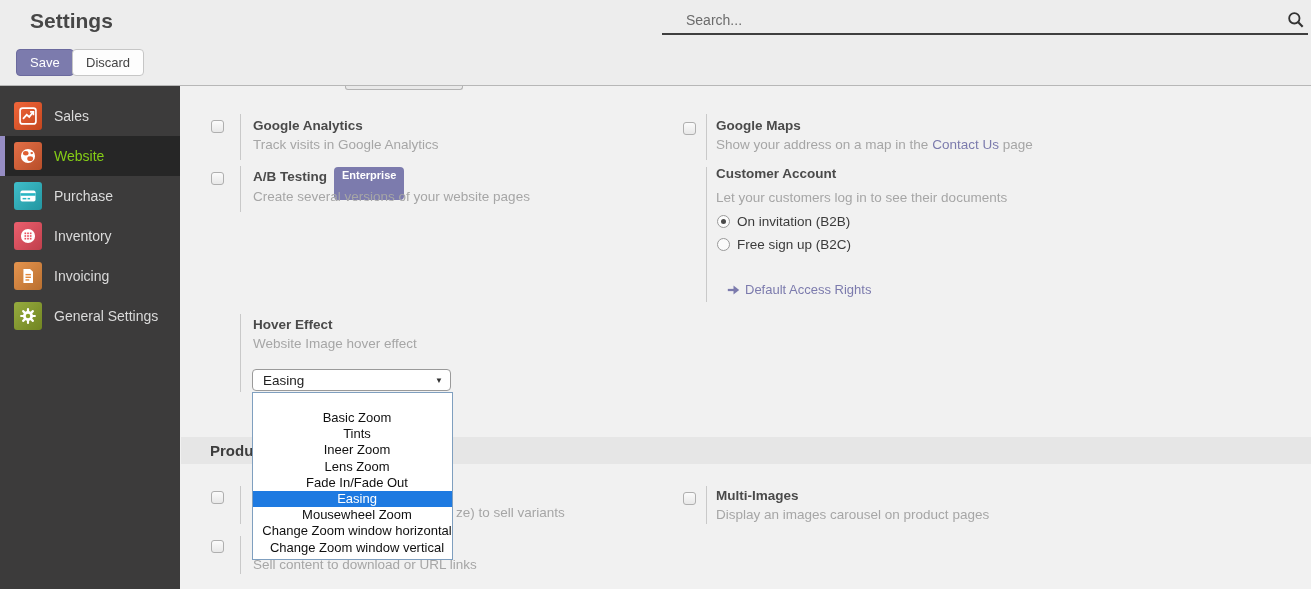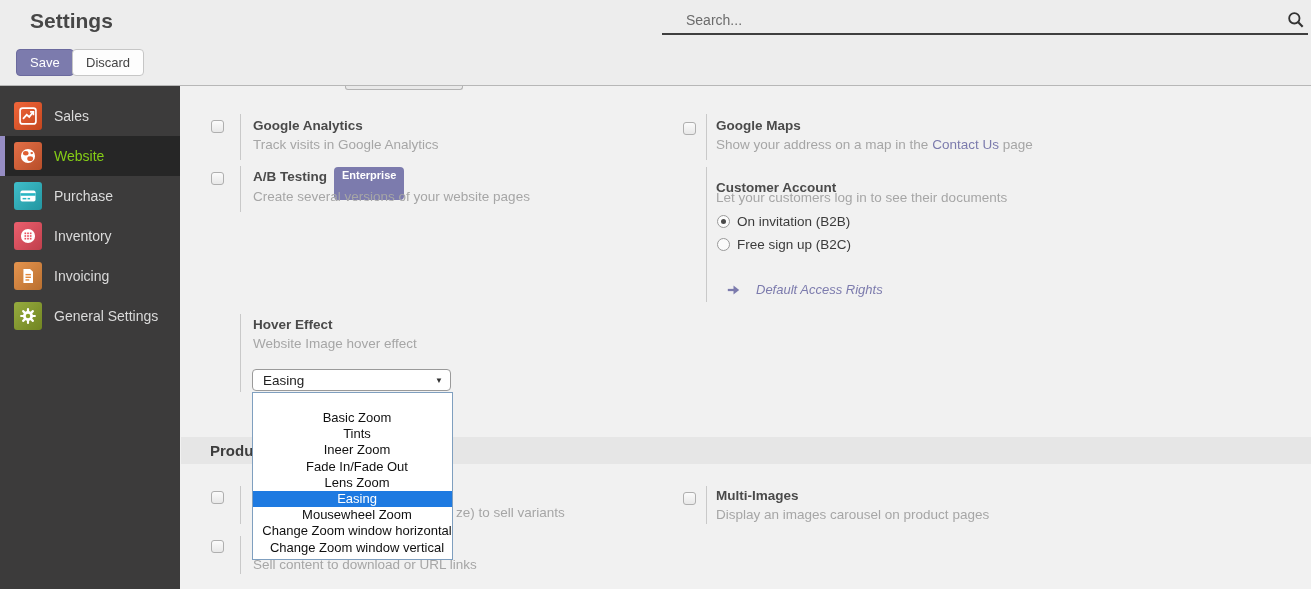--- a/index.html
+++ b/index.html
@@ -43,22 +43,22 @@
   .vline{position:absolute;width:1px;background:#c9c9c9;}
   .stitle{position:absolute;font-size:13.5px;font-weight:bold;color:#4a4a4a;white-space:nowrap;}
   .sdesc{position:absolute;font-size:13.5px;color:#a6a6a6;white-space:nowrap;}
   .badge{display:inline-block;background:var(--accent);color:#fff;font-size:11px;font-weight:bold;
        padding:2px 8px 19px;border-radius:4px;margin-left:7px;position:relative;top:-2px;}
   .ilink{color:var(--accent);cursor:pointer;}
   .radio{position:absolute;width:13px;height:13px;border:1px solid #9a9a9a;border-radius:50%;
        background:#fbfbfb;cursor:pointer;}
   .radio.sel::after{content:"";position:absolute;left:3px;top:3px;width:5px;height:5px;border-radius:50%;background:#4a4a4a;}
   .rlabel{position:absolute;font-size:13.5px;color:#3b3b3b;white-space:nowrap;}
-  .acc-link{position:absolute;left:727px;top:282px;display:flex;align-items:center;gap:16px;
-       color:var(--accent);font-size:13px;cursor:pointer;white-space:nowrap;font-style:italic;}
+  .acc-link{position:absolute;left:727px;top:282px;display:flex;align-items:center;gap:5px;
+       color:var(--accent);font-size:13px;cursor:pointer;white-space:nowrap;}
   .select{position:absolute;left:252px;top:369px;width:199px;height:22px;background:#fff;border:1px solid #9a9a9a;
        border-radius:4px;display:flex;align-items:center;justify-content:space-between;
        padding:0 7px 0 10px;font-size:13.5px;color:#222;cursor:pointer;}
   .select .arr{font-size:8px;color:#333;}
   .band{position:absolute;left:181px;top:437px;width:1130px;height:27px;background:var(--band-bg);}
   .band-title{position:absolute;left:210px;top:442px;font-size:15px;font-weight:bold;color:#3d3d3d;white-space:nowrap;}
   .dropdown{position:absolute;left:252px;top:392px;width:201px;background:#fff;border:1px solid #7f9fbf;
        z-index:30;padding-bottom:3px;}
   .dd-item{height:16.2px;line-height:16.2px;padding-left:9px;font-size:13px;color:#101010;
        white-space:nowrap;cursor:pointer;overflow:hidden;text-align:center;}
@@ -173,21 +173,21 @@
 <div class="vline" style="left:240px;top:166px;height:46px;"></div>
 <div class="stitle" style="left:253px;top:169px;"><span>A/B Testing</span><span class="badge">Enterprise</span></div>
 <div class="sdesc" style="left:253px;top:189px;">Create several versions of your website pages</div>
 
 <span class="cb" style="left:683px;top:122px;"></span>
 <div class="vline" style="left:706px;top:114px;height:46px;"></div>
 <div class="stitle" style="left:716px;top:118px;">Google Maps</div>
 <div class="sdesc" style="left:716px;top:137px;"><span>Show your address on a map in the </span><span class="ilink">Contact Us</span><span> page</span></div>
 
 <div class="vline" style="left:706px;top:167px;height:135px;"></div>
-<div class="stitle" style="left:716px;top:180px;text-align:center;">Customer Account</div>
+<div class="stitle" style="left:716px;top:166px;text-align:center;">Customer Account</div>
 <div class="sdesc" style="left:716px;top:190px;">Let your customers log in to see their documents</div>
 <span class="radio sel" style="left:717px;top:215px;"></span>
 <div class="rlabel" style="left:737px;top:214px;">On invitation (B2B)</div>
 <span class="radio" style="left:717px;top:238px;"></span>
 <div class="rlabel" style="left:737px;top:237px;">Free sign up (B2C)</div>
 <div class="acc-link">
   <svg width="13" height="12" viewBox="0 0 16 14">
     <rect x="1" y="5.6" width="8" height="2.8" fill="#7c7bad"></rect>
     <polygon points="8,1.5 15,7 8,12.5" fill="#7c7bad"></polygon>
   </svg>
@@ -216,19 +216,19 @@
 
 <span class="cb" style="left:211px;top:540px;"></span>
 <div class="vline" style="left:240px;top:536px;height:38px;"></div>
 <div class="sdesc" style="left:253px;top:557px;">Sell content to download or URL links</div>
 
 <div class="dropdown">
   <div class="dd-item dd-blank"></div>
   <div class="dd-item">Basic Zoom</div>
   <div class="dd-item">Tints</div>
   <div class="dd-item">Ineer Zoom</div>
+  <div class="dd-item">Lens Zoom</div>
   <div class="dd-item">Fade In/Fade Out</div>
-  <div class="dd-item">Lens Zoom</div>
   <div class="dd-item dd-hl">Easing</div>
   <div class="dd-item">Mousewheel Zoom</div>
   <div class="dd-item">Change Zoom window horizontal</div>
   <div class="dd-item">Change Zoom window vertical</div>
 </div>
 
 </body></html>

